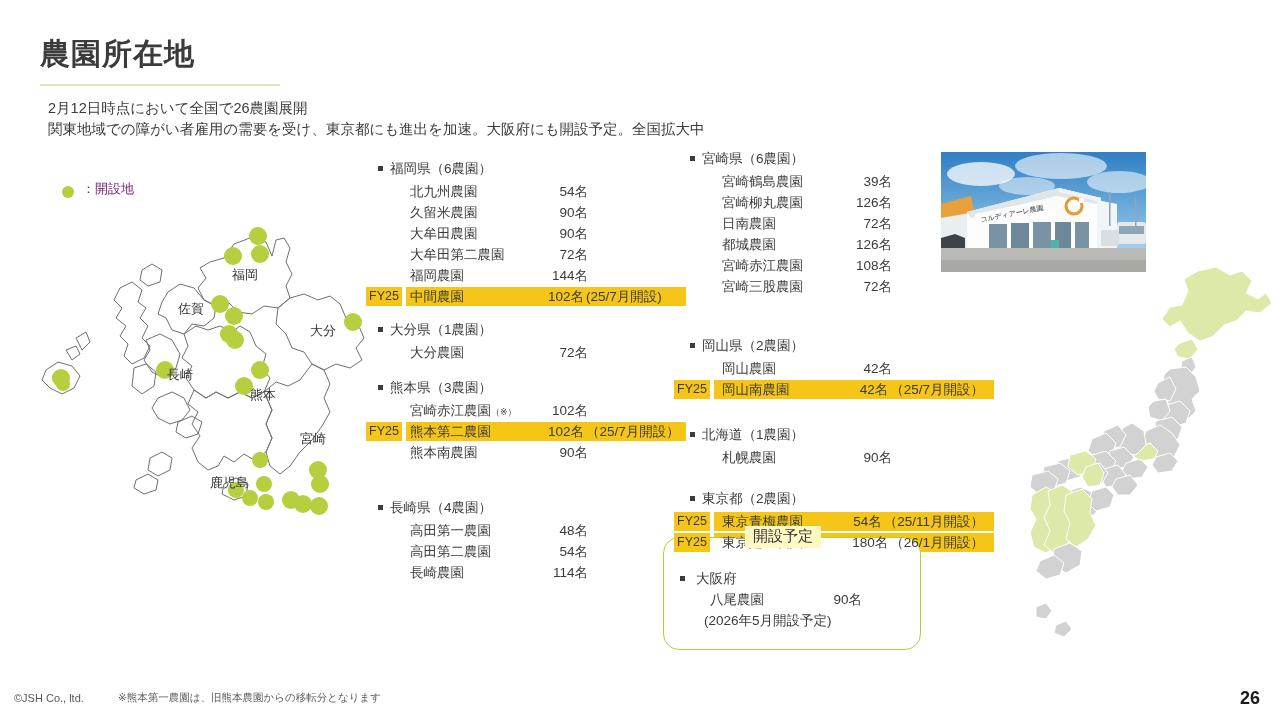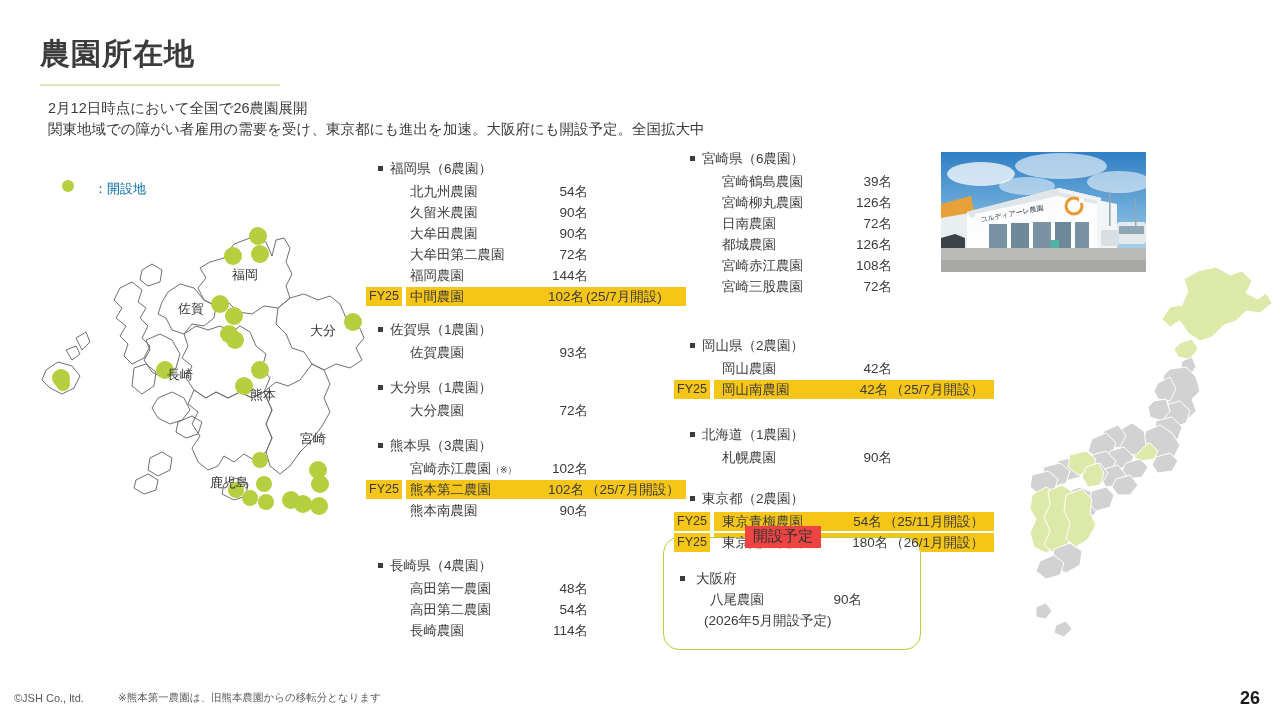--- a/index.html
+++ b/index.html
@@ -23,22 +23,22 @@
   }
   .subtitle {
     position: absolute; left: 48px; top: 98px;
     font-size: 14.5px; color: #3b3b3b; line-height: 21px;
     white-space: nowrap;
   }
 
   
   .legend {
     position: absolute; left: 62px; top: 180px;
-    display: flex; align-items: flex-start; gap: 20px;
-    font-size: 13px; color: #0369a1;
+    display: flex; align-items: flex-end; gap: 8px;
+    font-size: 13px; color: #701a75;
   }
   .legend-dot {
     width: 12px; height: 12px; border-radius: 50%;
     background: #b5cf3f; display: inline-block;
   }
 
   
   #kyushu-map { position: absolute; left: 28px; top: 222px; width: 370px; height: 300px; }
   #kyushu-map svg { width: 100%; height: 100%; display: block; }
   .kyu-label {
@@ -103,21 +103,21 @@
   #col-right .row.hl .fy-badge { left: -10px; }
   #col-right .row.hl .hl-band { left: 30px; right: -10px; }
 
   
   #plan-box {
     position: absolute; left: 663px; top: 537px; width: 258px; height: 113px;
     border: 1.8px solid #b5cf3f; border-radius: 16px; background: #fff;
   }
   #plan-title {
     position: absolute; left: 745px; top: 526px;
-    background: #ef4444; color: #333; font-size: 15px;
+    background: #fef9c3; color: #333; font-size: 15px;
     padding: 1px 8px 2px 8px; z-index: 3;
   }
   #plan-body {
     position: absolute; left: 680px; top: 568px;
     font-size: 13.5px; color: #3b3b3b; line-height: 21px;
   }
   #plan-body .pb-bullet {
     position: absolute; left: 0px; top: 8px; width: 5px; height: 5px; background: #3b3b3b;
   }
   #plan-body .pb-head { padding-left: 16px; }
@@ -374,28 +374,20 @@
         <div class="row hl">
           <span class="hl-band"></span>
           <span class="fy-badge">FY25</span>
           <span class="fname">中間農園</span>
           <span class="fcount">102名</span>
           <span class="fnote">(25/7月開設)</span>
         </div>
       </div>
       <div class="group" style="margin-bottom: 16px;">
         <span class="bullet"></span>
-        <div class="group-head">佐賀県（1農園）</div>
-        <div class="row">
-          <span class="fname">佐賀農園</span>
-          <span class="fcount">93名</span>
-        </div>
-      </div>
-      <div class="group" style="margin-bottom: 16px;">
-        <span class="bullet"></span>
         <div class="group-head">大分県（1農園）</div>
         <div class="row">
           <span class="fname">大分農園</span>
           <span class="fcount">72名</span>
         </div>
       </div>
       <div class="group" style="margin-bottom: 36px;">
         <span class="bullet"></span>
         <div class="group-head">熊本県（3農園）</div>
         <div class="row">

